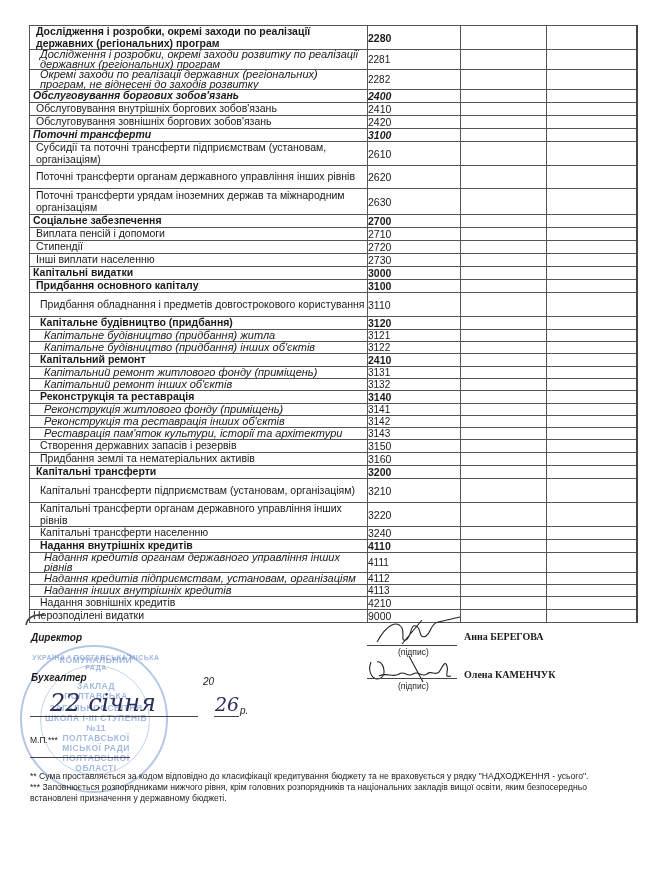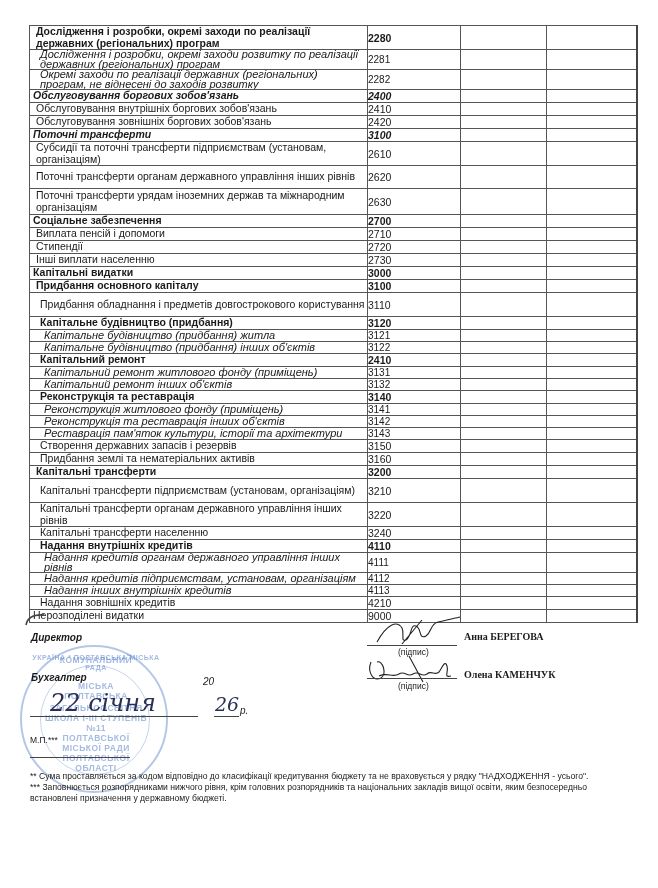--- a/index.html
+++ b/index.html
@@ -285,21 +285,21 @@
   </table>
 
   <svg class="scribble" style="left:24px;top:612px" width="22" height="14" viewBox="0 0 22 14">
     <path d="M2 13 Q4 2 20 3" stroke="#444" stroke-width="1.6" fill="none"></path>
   </svg>
 
   <div class="stamp">
     <div class="stamp-inner"></div>
     <div class="stamp-text" style="top:6px;font-size:7px;">УКРАЇНА * ПОЛТАВСЬКА МІСЬКА РАДА</div>
     <div class="stamp-text" style="top:8px">КОМУНАЛЬНИЙ</div>
-    <div class="stamp-text" style="top:34px">МІСЬКА</div>
+    <div class="stamp-text" style="top:34px">ЗАКЛАД</div>
     <div class="stamp-text" style="top:44px">ПОЛТАВСЬКА</div>
     <div class="stamp-text" style="top:56px">ЗАГАЛЬНООСВІТНЯ</div>
     <div class="stamp-text" style="top:66px">ШКОЛА І-ІІІ СТУПЕНІВ</div>
     <div class="stamp-text" style="top:76px">№11</div>
     <div class="stamp-text" style="top:86px">ПОЛТАВСЬКОЇ</div>
     <div class="stamp-text" style="top:96px">МІСЬКОЇ РАДИ</div>
     <div class="stamp-text" style="top:106px">ПОЛТАВСЬКОЇ</div>
     <div class="stamp-text" style="top:116px">ОБЛАСТІ</div>
   </div>
 

